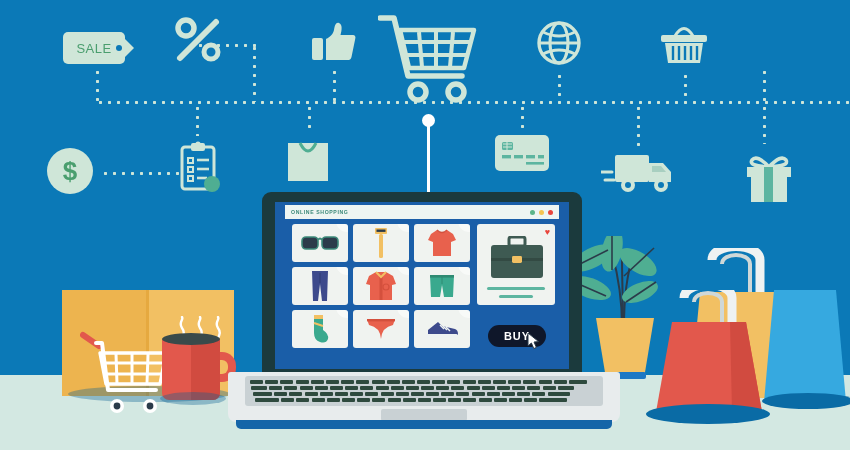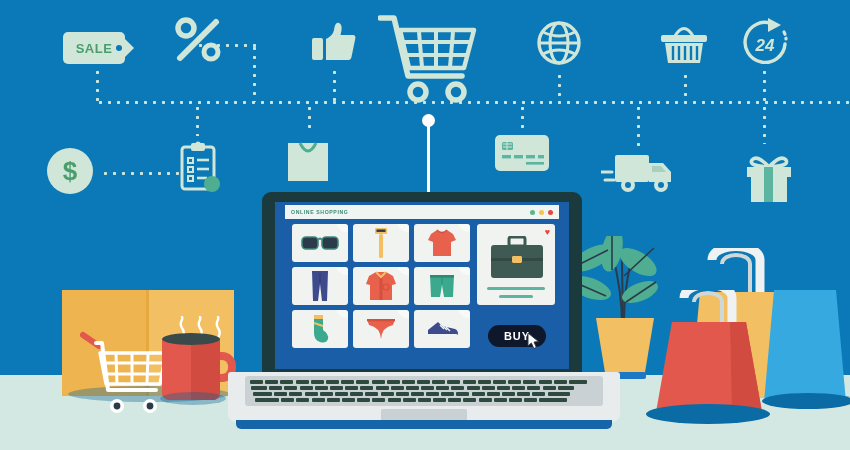--- a/index.html
+++ b/index.html
@@ -36,21 +36,21 @@
   }
   .sale-tag:after {
     content:""; position:absolute; right:-9px; top:6px;
     border-left:10px solid #cfe6d8;
     border-top:10px solid transparent; border-bottom:10px solid transparent;
   }
   .sale-tag .hole {
     position:absolute; right:3px; top:13px; width:6px; height:6px;
     border-radius:50%; background:#0b79b7; z-index:3;
   }
-  .sale-tag span { color:#4a9e6e; font-size:13px; font-weight:bold; letter-spacing:.5px; }
+  .sale-tag span { color:#4a9e6e; font-size:13px; font-weight:normal; letter-spacing:.5px; }
 
   
   .coin {
     position:absolute; left:47px; top:148px; width:46px; height:46px;
     border-radius:50%; background:#cfe6d8;
     display:flex; align-items:center; justify-content:center;
   }
   .coin span { color:#4a9e6e; font-size:26px; font-weight:bold; }
 
   
@@ -238,28 +238,20 @@
       <rect x="2" y="13" width="46" height="7" rx="2" fill="#cfe6d8"></rect>
       <path d="M6 21 L9 41 L41 41 L44 21 Z" fill="#cfe6d8"></path>
       <line x1="14" y1="24" x2="14" y2="38" stroke="#0b79b7" stroke-width="2.4"></line>
       <line x1="20" y1="24" x2="20" y2="38" stroke="#0b79b7" stroke-width="2.4"></line>
       <line x1="26" y1="24" x2="26" y2="38" stroke="#0b79b7" stroke-width="2.4"></line>
       <line x1="32" y1="24" x2="32" y2="38" stroke="#0b79b7" stroke-width="2.4"></line>
       <line x1="38" y1="24" x2="38" y2="38" stroke="#0b79b7" stroke-width="2.4"></line>
     </svg>
   </div>
 
-  <div class="icon" style="left:740px; top:18px;">
-    <svg width="50" height="50" viewBox="0 0 50 50">
-      <path d="M33 6 A20 20 0 1 0 45 26" fill="none" stroke="#cfe6d8" stroke-width="3.4" stroke-linecap="round"></path>
-      <path d="M44 14 A20 20 0 0 1 46 21" fill="none" stroke="#cfe6d8" stroke-width="3.2" stroke-linecap="round" stroke-dasharray="2.5 4"></path>
-      <path d="M28 0 L41 7 L28 14 Z" fill="#cfe6d8"></path>
-      <text x="25" y="33" font-family="Liberation Sans, sans-serif" font-size="17" font-style="italic" font-weight="bold" fill="#cfe6d8" text-anchor="middle">24</text>
-    </svg>
-  </div>
 
   <div class="coin">
     <span>$</span>
   </div>
 
   <div class="icon" style="left:178px; top:141px;">
     <svg width="44" height="54" viewBox="0 0 44 54">
       <rect x="4" y="6" width="32" height="42" rx="3" fill="none" stroke="#cfe6d8" stroke-width="3"></rect>
       <rect x="13" y="2" width="14" height="8" rx="2" fill="#cfe6d8"></rect>
       <circle cx="20" cy="3" r="2.6" fill="#cfe6d8"></circle>

